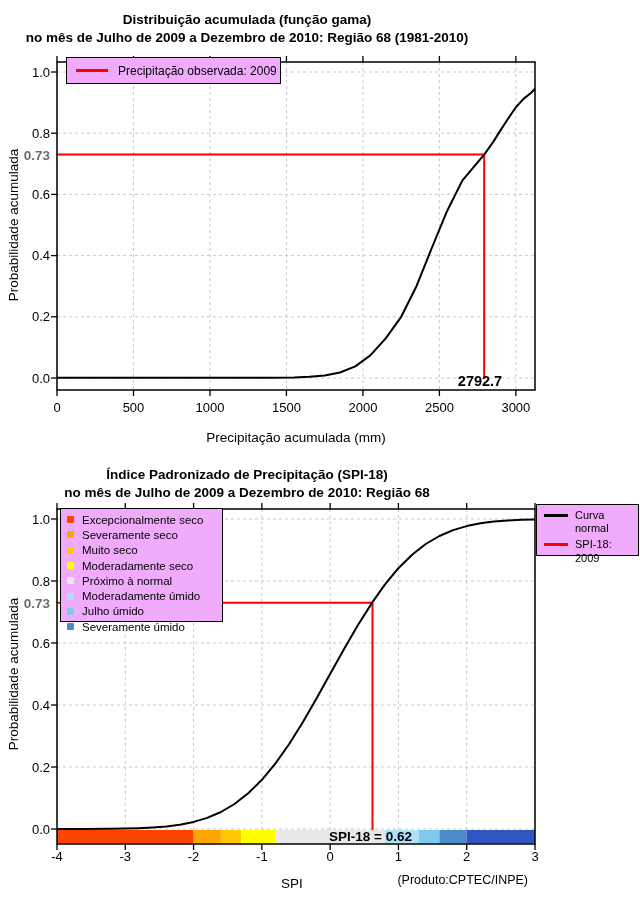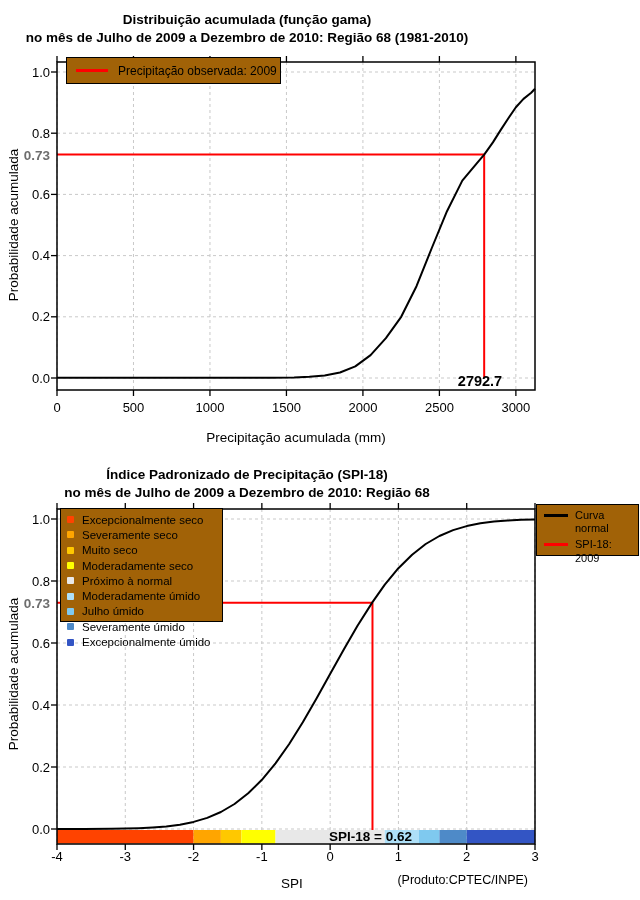--- a/index.html
+++ b/index.html
@@ -1,19 +1,19 @@
 <!DOCTYPE html>
 <html><head>
 <meta charset="utf-8">
 <style>
   html,body{margin:0;padding:0;background:#ffffff;}
   body{width:640px;height:900px;position:relative;overflow:hidden;
        font-family:"Liberation Sans", sans-serif;}
   #chart-svg{position:absolute;left:0;top:0;}
-  .legend-box{position:absolute;background:#a16207;border:1px solid #000;box-sizing:border-box;}
+  .legend-box{position:absolute;background:#f0abfc;border:1px solid #000;box-sizing:border-box;}
   #legend1{left:66px;top:57px;width:215px;height:27px;display:flex;align-items:center;}
   #legend1 .lline{width:32px;height:3px;background:#FF0000;margin:0 10px 0 9px;flex:none;}
   #legend1 .ltext{font-size:12px;color:#000;white-space:nowrap;}
   #legend2{left:60px;top:508px;width:163px;height:114px;padding-top:3px;}
   .l2row{display:flex;align-items:center;height:15.3px;padding-left:6px;}
   .l2marker{width:7px;height:7px;flex:none;border-radius:1px;}
   .l2label{font-size:11.5px;margin-left:8px;white-space:nowrap;}
   #legend3{left:536px;top:504px;width:103px;height:52px;padding:4px 0 0 0;font-size:11px;}
   .l3row{display:flex;align-items:flex-start;margin-bottom:3px;}
   .l3line{width:24px;height:2.5px;margin:5px 7px 0 7px;flex:none;}
@@ -190,24 +190,20 @@
       <span class="l2label">Moderadamente úmido</span>
     </div>
     <div class="l2row">
       <span class="l2marker" style="background: rgb(127, 201, 239);"></span>
       <span class="l2label">Julho úmido</span>
     </div>
     <div class="l2row">
       <span class="l2marker" style="background: rgb(78, 138, 200);"></span>
       <span class="l2label">Severamente úmido</span>
     </div>
-    <div class="l2row">
-      <span class="l2marker" style="background: rgb(51, 85, 196);"></span>
-      <span class="l2label">Excepcionalmente úmido</span>
-    </div>
   </div>
 
 <div id="legend3" class="legend-box">
   <div class="l3row">
     <span class="l3line" style="background:#000000"></span>
     <span class="l3label">Curva normal</span>
   </div>
   <div class="l3row">
     <span class="l3line" style="background:#FF0000"></span>
     <span class="l3label">SPI-18: 2009</span>

